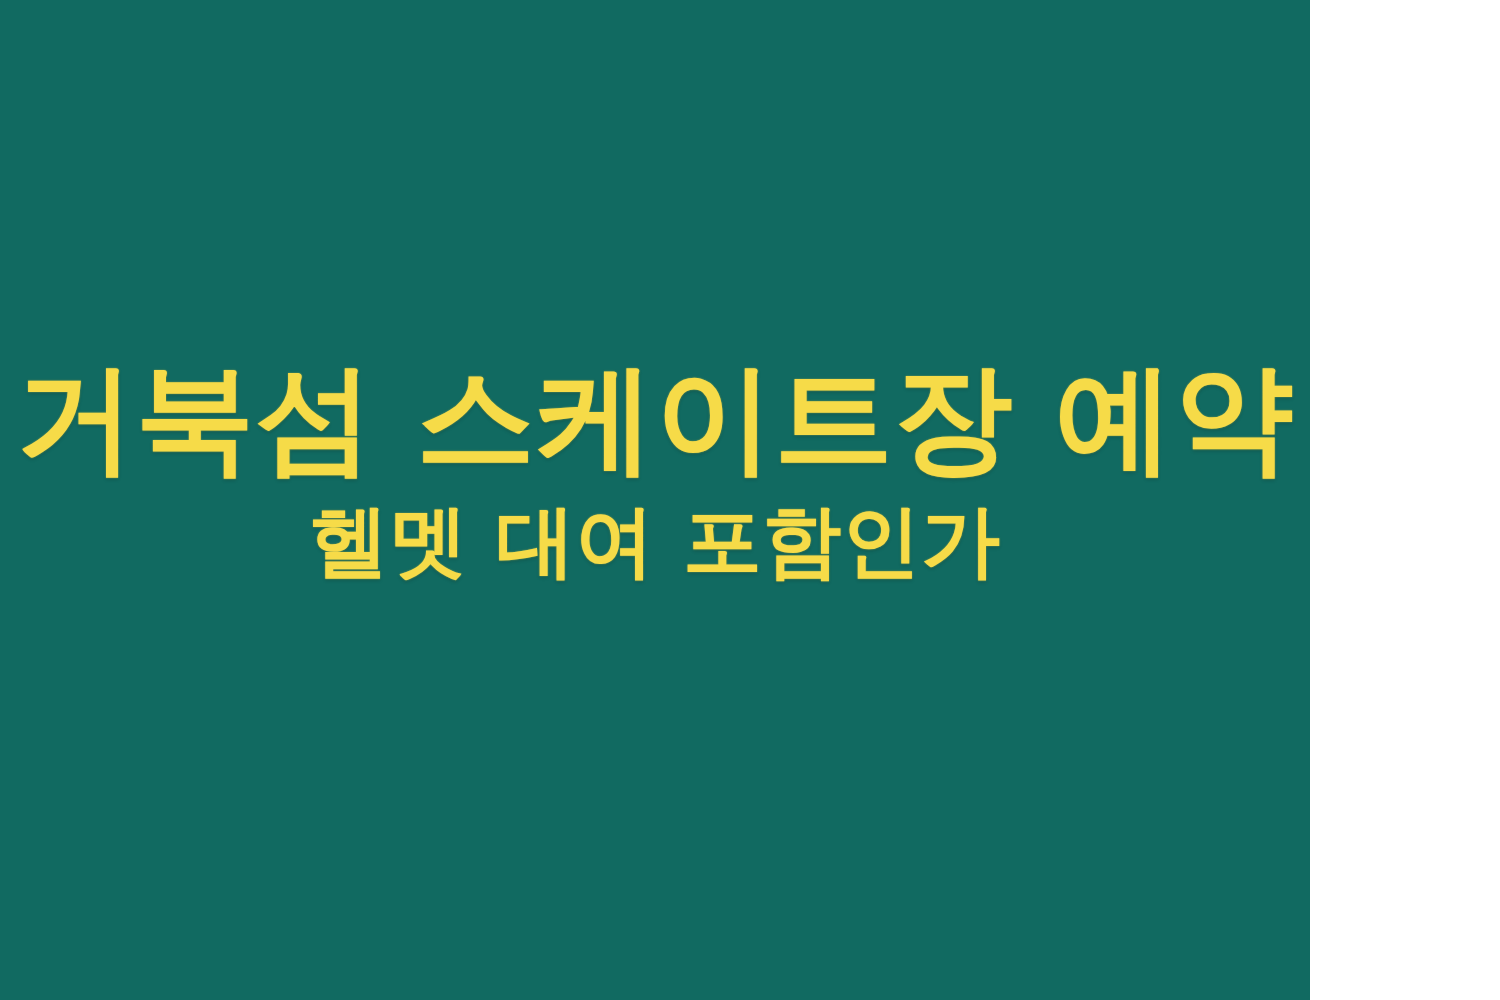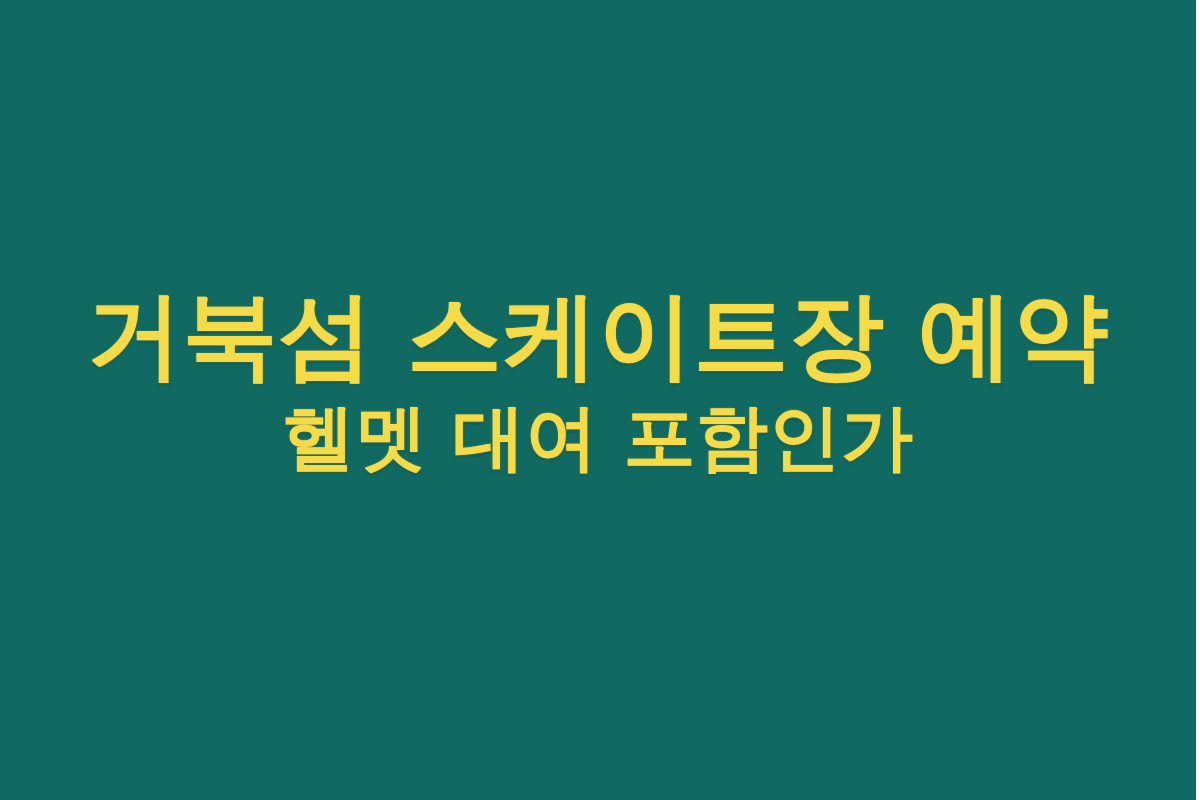--- a/index.html
+++ b/index.html
@@ -10,21 +10,21 @@
 
   body {
     width: 1200px;
     height: 800px;
     overflow: hidden;
     font-family: "Liberation Sans", sans-serif;
   }
 
   #banner {
     position: relative;
-    width: 1196px;
+    width: 1048px;
     height: 800px;
     background-color: #116a61;
     display: flex;
     flex-direction: column;
     align-items: center;
     justify-content: center;
     box-sizing: border-box;
   }
 
   
@@ -62,17 +62,17 @@
 </style>
 </head>
 <body>
 
 <div id="banner" style="background-color: rgb(17, 106, 97);">
 
   <div id="headline">
 
     <span id="headline-line-1" class="headline-line" style="color: rgb(246, 219, 72); font-size: 95px;">거북섬 스케이트장 예약</span>
 
-    <span id="headline-line-2" class="headline-line" style="color: rgb(246, 219, 72); font-size: 72px;">헬멧 대여 포함인가</span>
+    <span id="headline-line-2" class="headline-line" style="color: rgb(246, 219, 72); font-size: 63px;">헬멧 대여 포함인가</span>
 
   </div>
 
 </div>
 
 </body></html>

